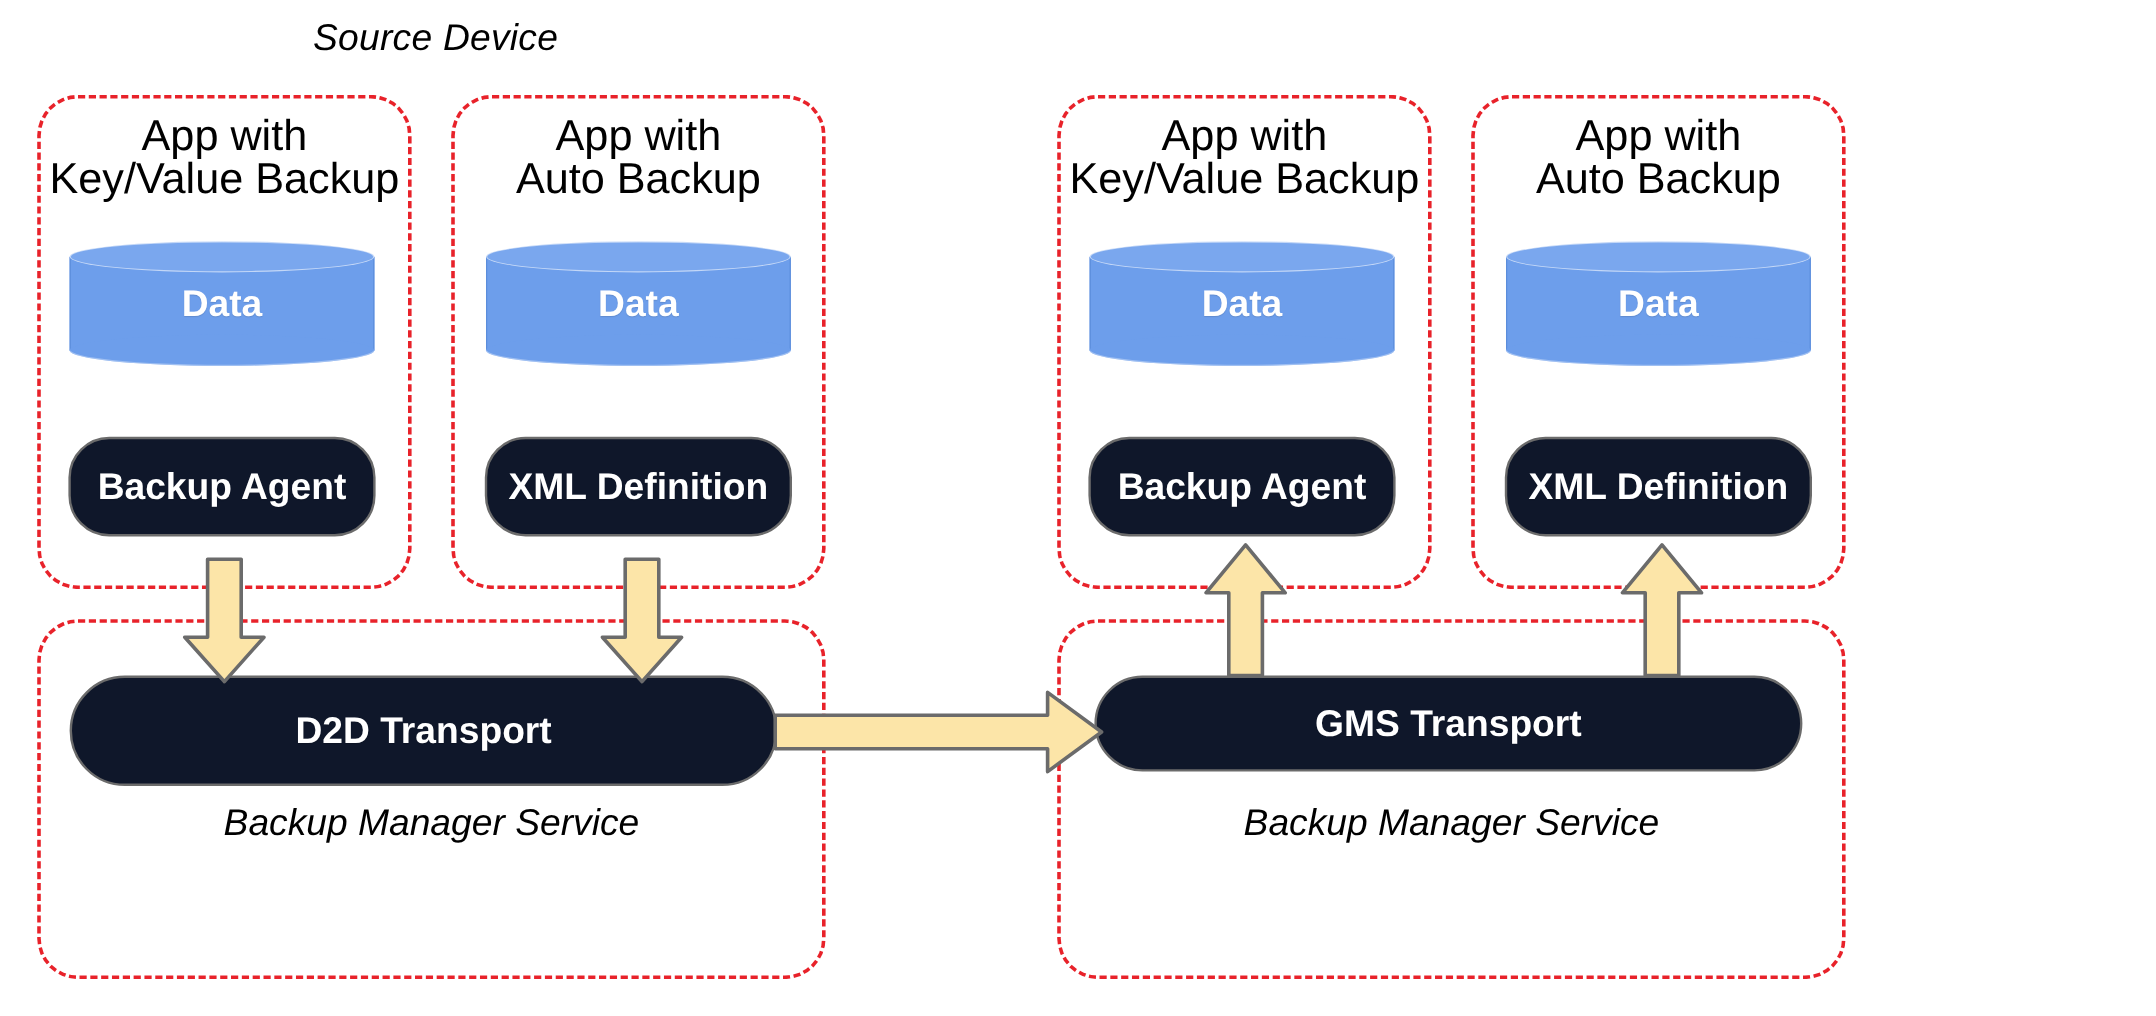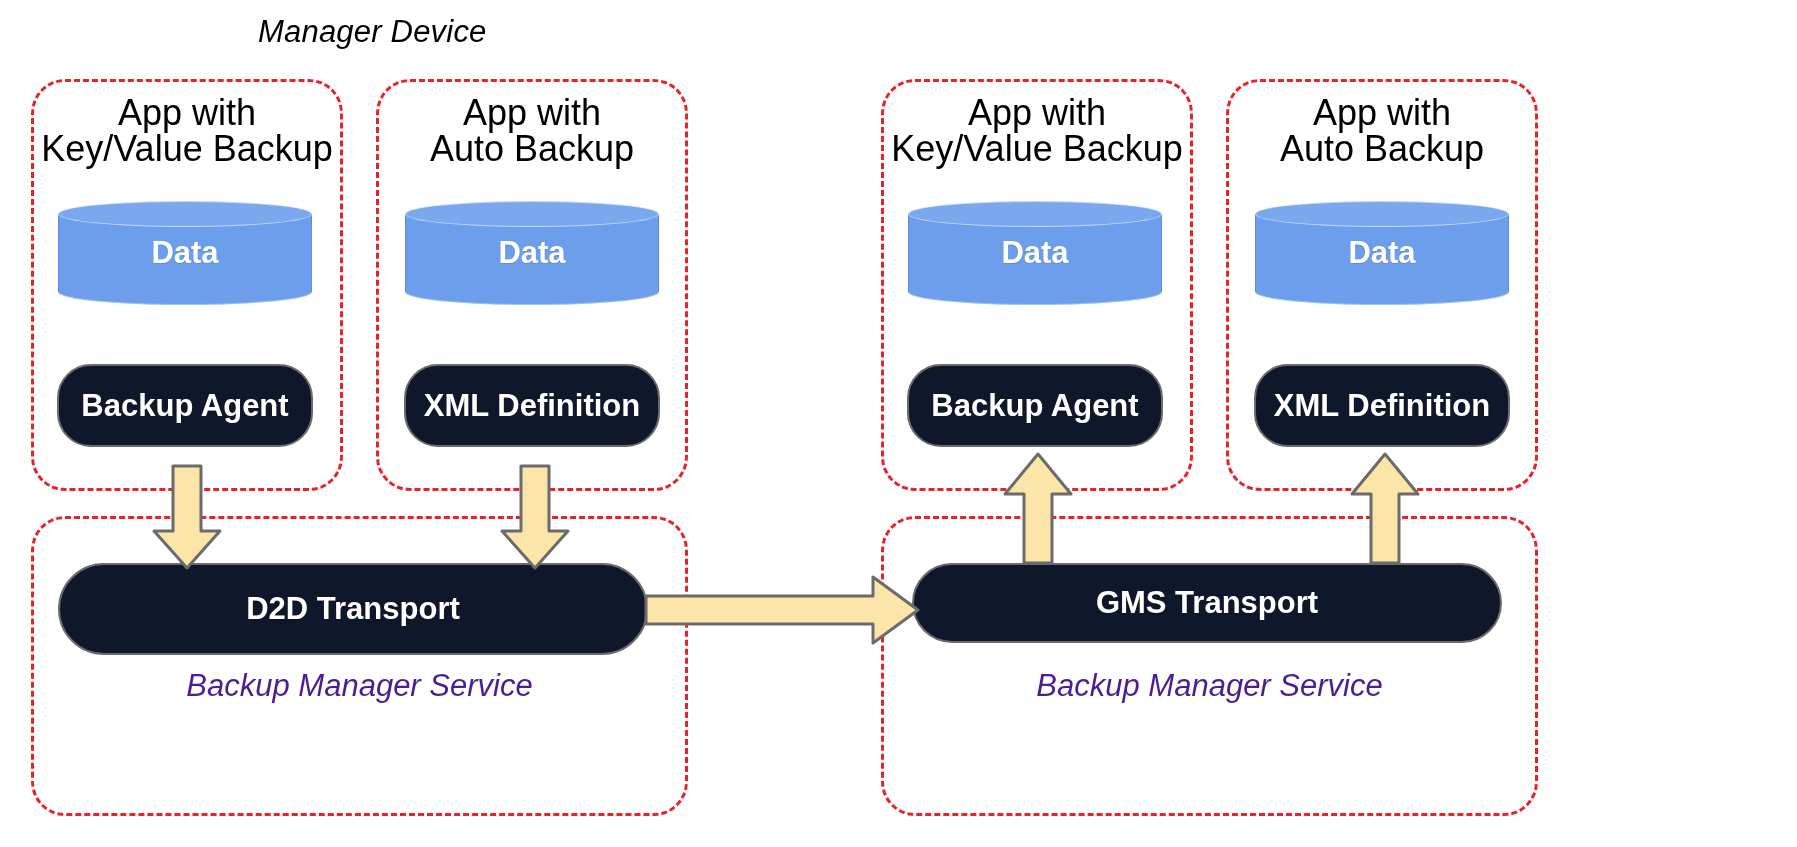--- a/index.html
+++ b/index.html
@@ -46,21 +46,21 @@
     color: #000000;
     text-align: center;
     white-space: pre-line;
   }
 
   
   .service-caption {
     position: absolute;
     font-style: italic;
     font-size: 31px;
-    color: #4c1d95;
+    color: #000000;
     text-align: center;
     white-space: nowrap;
   }
 
   
   .cylinder {
     position: absolute;
   }
   .cyl-body {
     position: absolute;
@@ -131,21 +131,21 @@
   .arrow {
     position: absolute;
   }
   .arrow svg { display: block; overflow: visible; }
 </style>
 </head>
 <body>
 
 <div id="stage">
 
-  <div class="device-title" style="left:258px; top:14px; width:210px;">Manager Device</div>
+  <div class="device-title" style="left:258px; top:14px; width:210px;">Source Device</div>
 
   <div class="dashed-box" style="left:31px; top:79px; width:312px; height:412px;"></div>
   <div class="app-caption" style="left:31px; top:95px; width:312px;">App with
 Key/Value Backup</div>
   <div class="cylinder" style="left:58px; top:201px; width:254px; height:104px;">
     <div class="cyl-body"></div>
     <div class="cyl-bottom"></div>
     <div class="cyl-top"></div>
     <div class="cyl-label">Data</div>
   </div>

